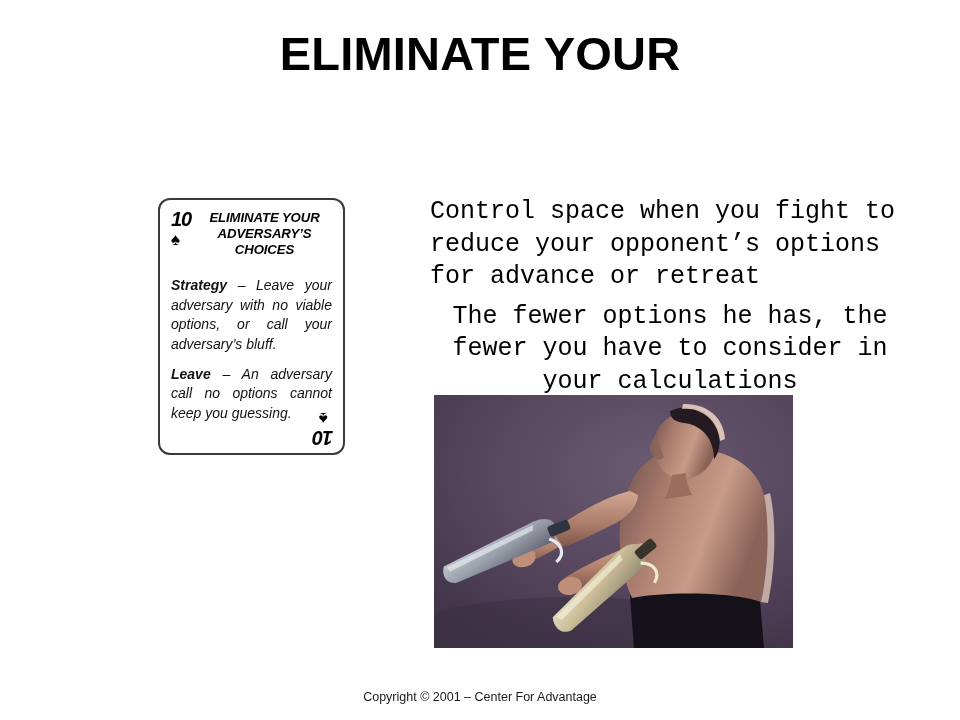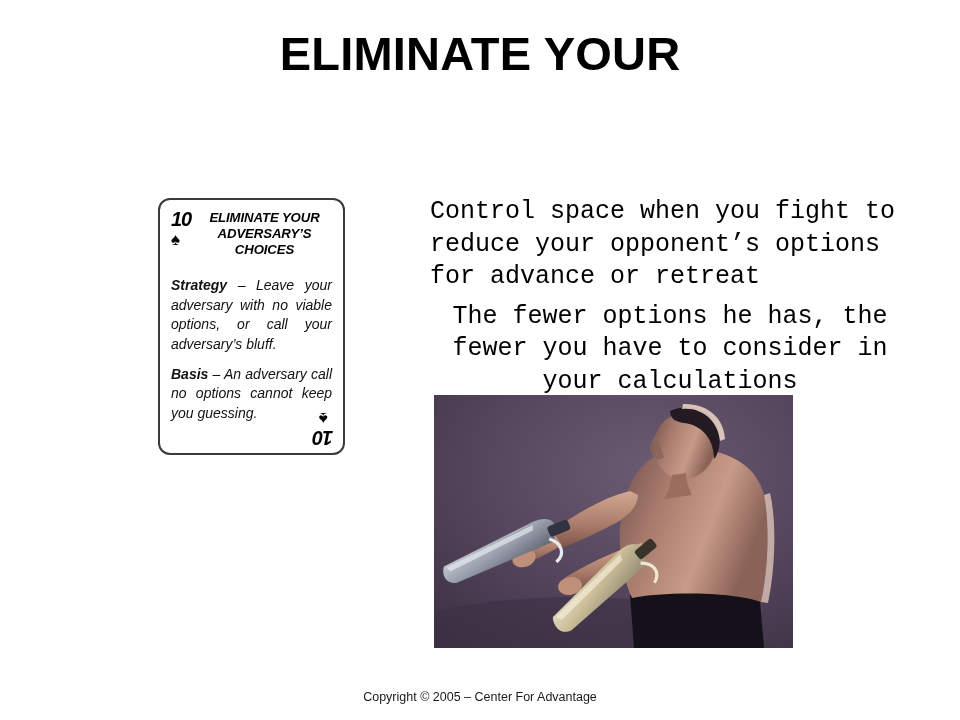--- a/index.html
+++ b/index.html
@@ -191,21 +191,21 @@
         </div>
         <div class="card-title">
           <span class="cl">ELIMINATE YOUR</span>
           <span class="cl">ADVERSARY’S</span>
           <span class="cl">CHOICES</span>
         </div>
       </div>
 
       <div class="card-body">
         <p><b>Strategy</b><span> – Leave your adversary with no viable options, or call your adversary’s bluff.</span></p>
-        <p><b>Basis</b><span> – An adversary call no options cannot keep you guessing.</span></p>
+        <p><b>Leave</b><span> – An adversary call no options cannot keep you guessing.</span></p>
       </div>
 
       <div class="card-corner-bl">
         <span class="card-suit-inv">♠</span>
         <span class="card-rank-inv">10</span>
       </div>
 
     </div>
   </div>
 
@@ -298,15 +298,15 @@
           <path d="M121 172 L210 165 L208 171 L123 178 Z" fill="#f6efd9" opacity="0.65"></path>
           <rect x="222" y="172" width="22" height="11" rx="3" fill="#3a332c"></rect>
           <path d="M220 185 C230 193 230 205 218 209" stroke="#efe8d2" stroke-width="3.2" fill="none"></path>
         </g>
       </g>
 
       <rect x="0" y="0" width="359" height="253" fill="none"></rect>
     </svg>
   </div>
 
-  <div class="footer">Copyright © 2005 – Center For Advantage</div>
+  <div class="footer">Copyright © 2001 – Center For Advantage</div>
 
 </div>
 
 </body></html>

